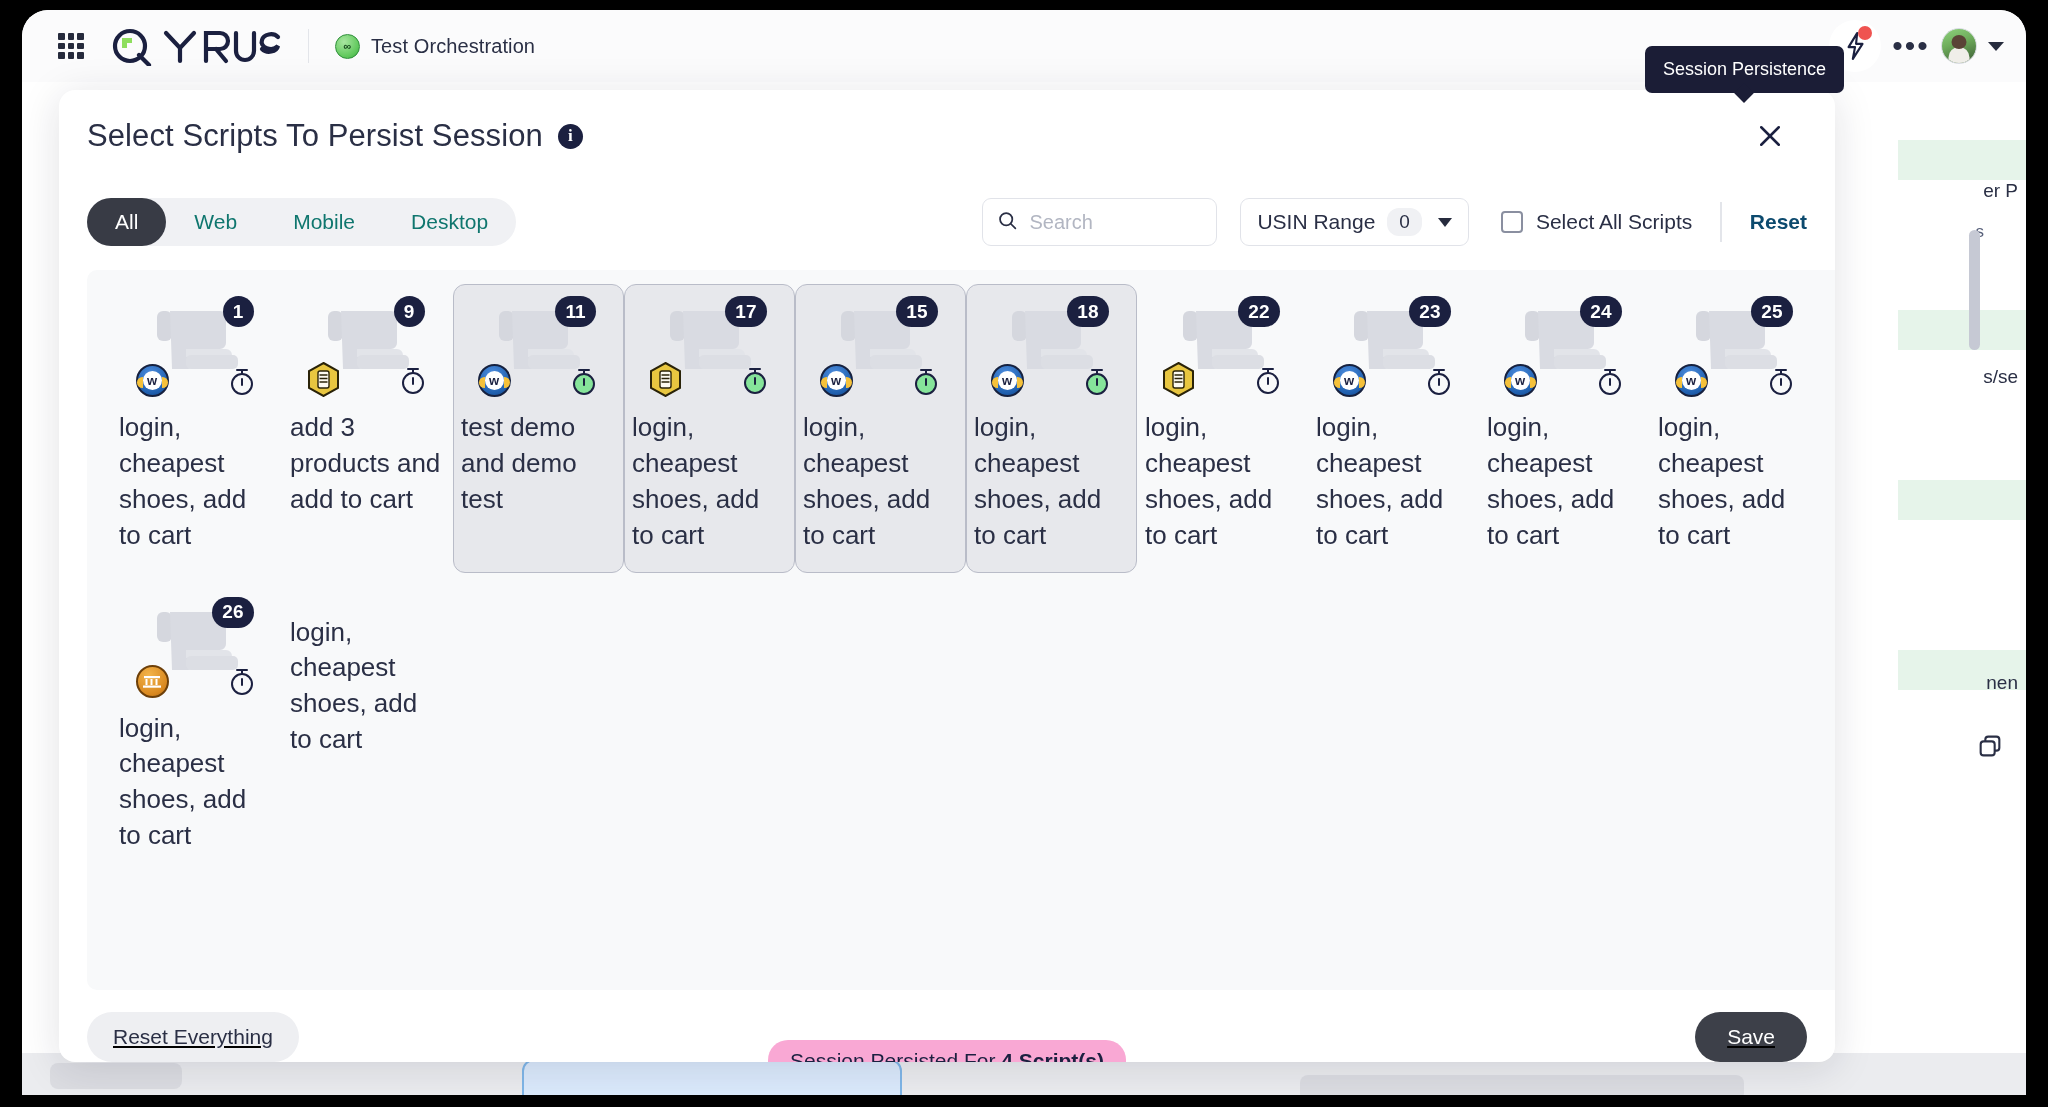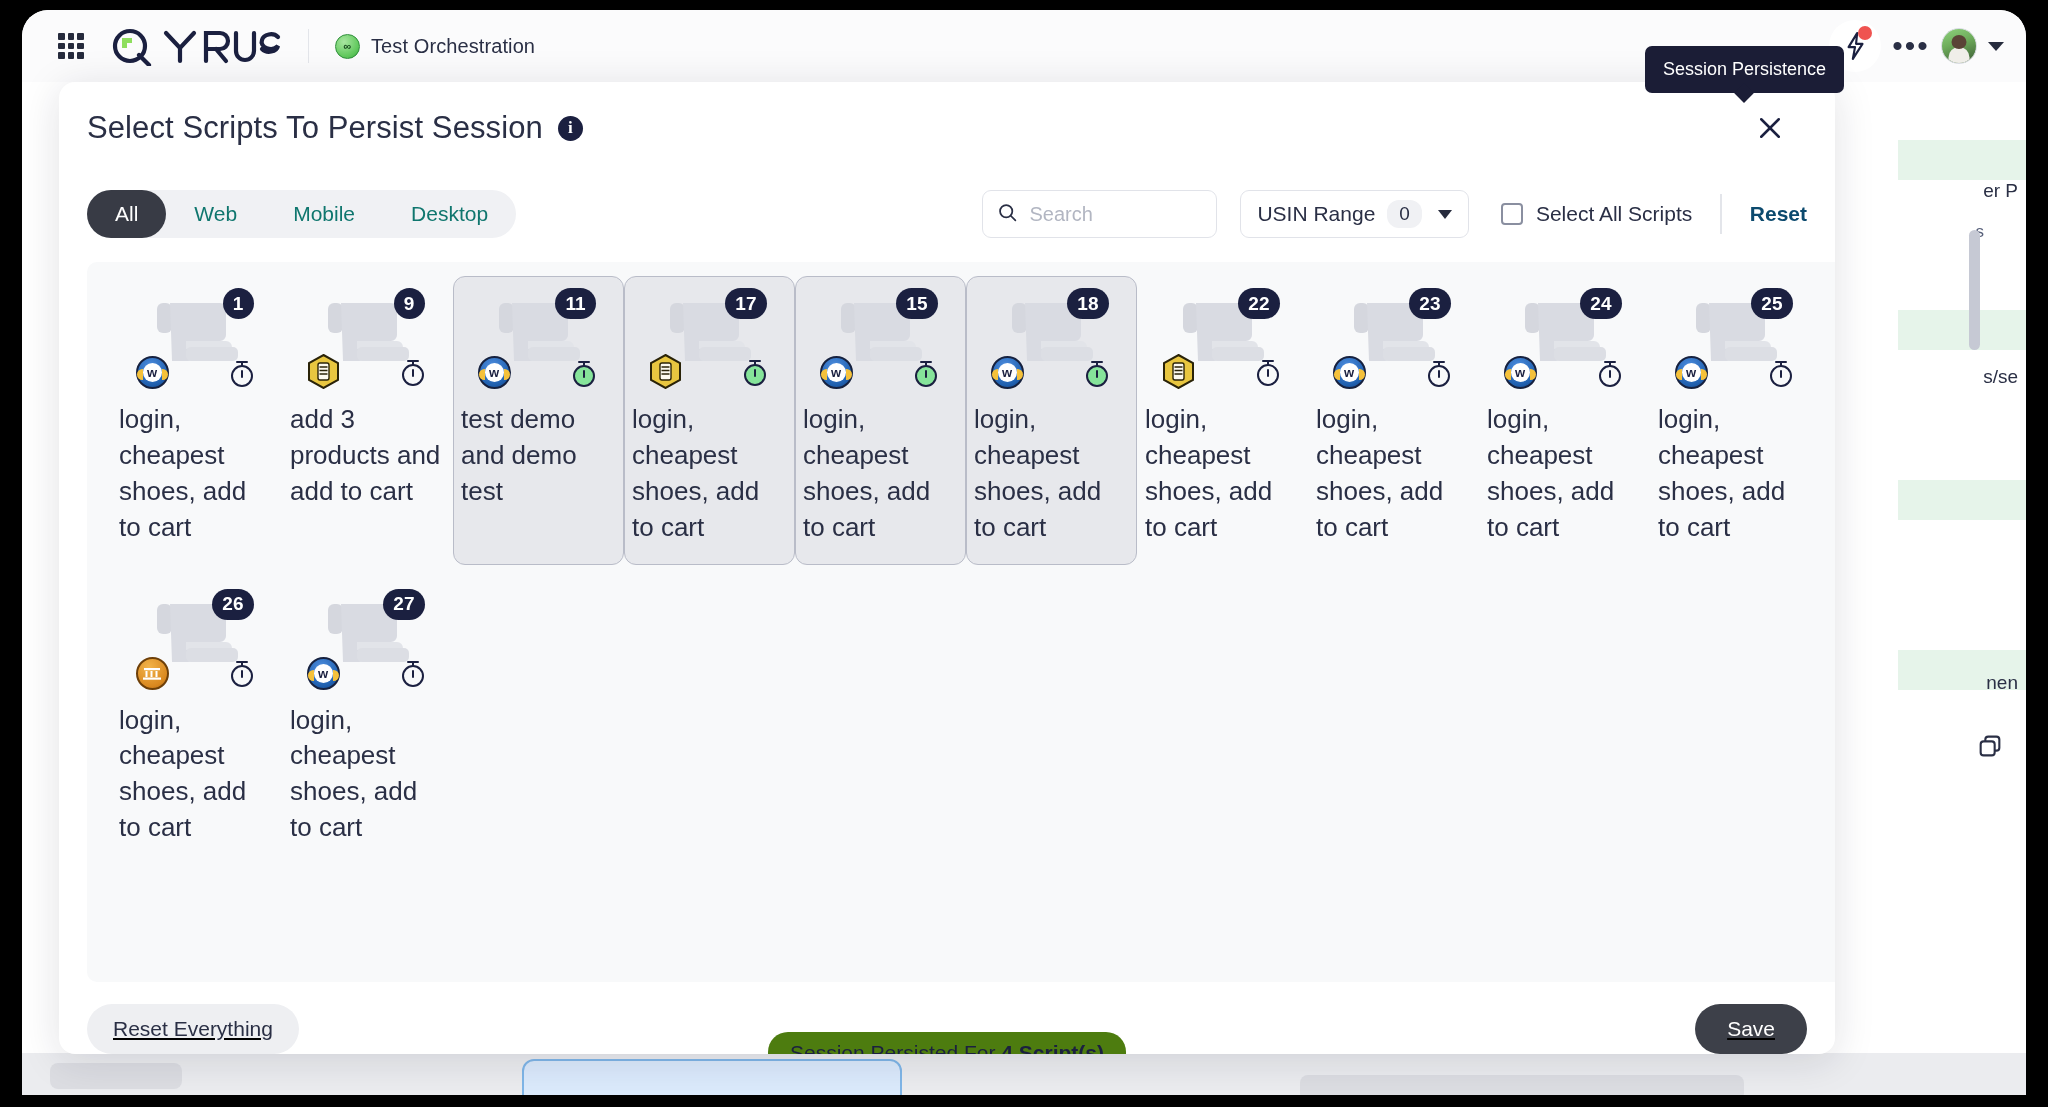--- a/index.html
+++ b/index.html
@@ -104,21 +104,21 @@
   .bg-sm { font-size: 17px; color: #58607a; }
   .bg-stripe { position: absolute; right: 0; width: 128px; height: 40px; background: #e6f4ea; }
   .bg-scroll { position: absolute; right: 46px; width: 11px; border-radius: 6px; background: #c6c9d4; }
   .bg-bottom-bar { position: absolute; left: 0; right: 0; bottom: 0; height: 42px; background: #ebecef; }
   .bg-pill-gray { position:absolute; background:#dcdde2; border-radius:8px; }
   .bg-pill-blue { position:absolute; background:#dbeafc; border:2px solid #7fb6e8; border-radius:12px 12px 0 0; }
 
   
   #modal {
     position: absolute;
-    left: 37px; top: 72px;
+    left: 37px; top: 80px;
     width: 1776px; height: 972px;
     background: #ffffff;
     border-radius: 16px;
     box-shadow: 0 6px 40px rgba(20,24,44,.13);
     overflow: hidden;
   }
   #modal-title-row { position: absolute; left: 0; top: 0; width: 100%; height: 92px;
     display: flex; align-items: center; padding: 0 44px 0 28px; }
   #modal-title { font-size: 31px; color: #2a2f45; font-weight: 400; letter-spacing: .1px; }
   .info-icon {
@@ -224,21 +224,21 @@
     font-size: 26px; line-height: 1.38; color: #2a2f45;
   }
 
   #grid-scrollbar { position: absolute; right: 8px; top: 90px; width: 10px;
     height: 290px; border-radius: 6px; background: #c6c9d4; }
 
   
   #toast {
     position: absolute; left: 50%; transform: translateX(-50%);
     top: 950px; z-index: 30;
-    background: #4d7c0f; color: #1b2040;
+    background: #f9a8d4; color: #1b2040;
     border-radius: 20px; padding: 9px 22px;
     font-size: 21px; white-space: nowrap;
   }
   #toast b { font-weight: 700; }
 
   
   #modal-footer { position: absolute; left: 0; bottom: 0; width: 100%; height: 72px;
     display: flex; align-items: flex-end; padding: 0 28px; text-decoration: underline; }
   #reset-everything {
     height: 50px; padding: 0 26px; border-radius: 28px;
@@ -693,44 +693,20 @@
       <line x1="16" y1="14" x2="16" y2="20"></line>
       <line x1="11" y1="5" x2="21" y2="5"></line>
       <line x1="16" y1="5" x2="16" y2="9"></line>
     </svg>
                   </div>
        </div>
      </div>
      <div class="card-label">login, cheapest shoes, add to cart</div>
             </div>
             <div class="card">
-              <div class="card-visual">
-       <svg class="scroll-art" width="90" height="72" viewBox="0 0 90 72">
-    <rect x="1" y="2" width="15" height="30" rx="6" fill="#d5d7de"></rect>
-    <path d="M14 2 H64 a6 6 0 0 1 6 6 V34 a6 6 0 0 1 -6 6 H40 v12 a8 8 0 0 1 -8 8 H16" fill="#d9dbe2"></path>
-    <path d="M30 40 H70 a6 6 0 0 1 6 6 V58 H40 a8 8 0 0 0 -10 -10 Z" fill="#e2e4e9"></path>
-    <rect x="30" y="46" width="52" height="14" rx="5" fill="#dcdee4"></rect>
-  </svg>
-       <div class="badge">27</div>
-       <div class="icon-row">
-         <div class="plat-icon plat-web">
-      <span class="ear l"></span>
-                    <span class="face"></span>
-                    <span class="ear r"></span>
-                  </div>
-         <div class="timer-icon">
-    <svg width="32" height="32" viewBox="0 0 32 32" fill="none" stroke="#1b2040" stroke-width="2" stroke-linecap="round">
-      <circle cx="16" cy="19" r="10" fill="none"></circle>
-      <line x1="16" y1="14" x2="16" y2="20"></line>
-      <line x1="11" y1="5" x2="21" y2="5"></line>
-      <line x1="16" y1="5" x2="16" y2="9"></line>
-    </svg>
-                  </div>
-       </div>
-     </div>
      <div class="card-label">login, cheapest shoes, add to cart</div>
             </div>
           </div>
       </div>
       <div id="grid-scrollbar"></div>
     </div>
 
     <div id="toast">
       <span>Session Persisted For </span><b>4 Script(s)</b>
     </div>

